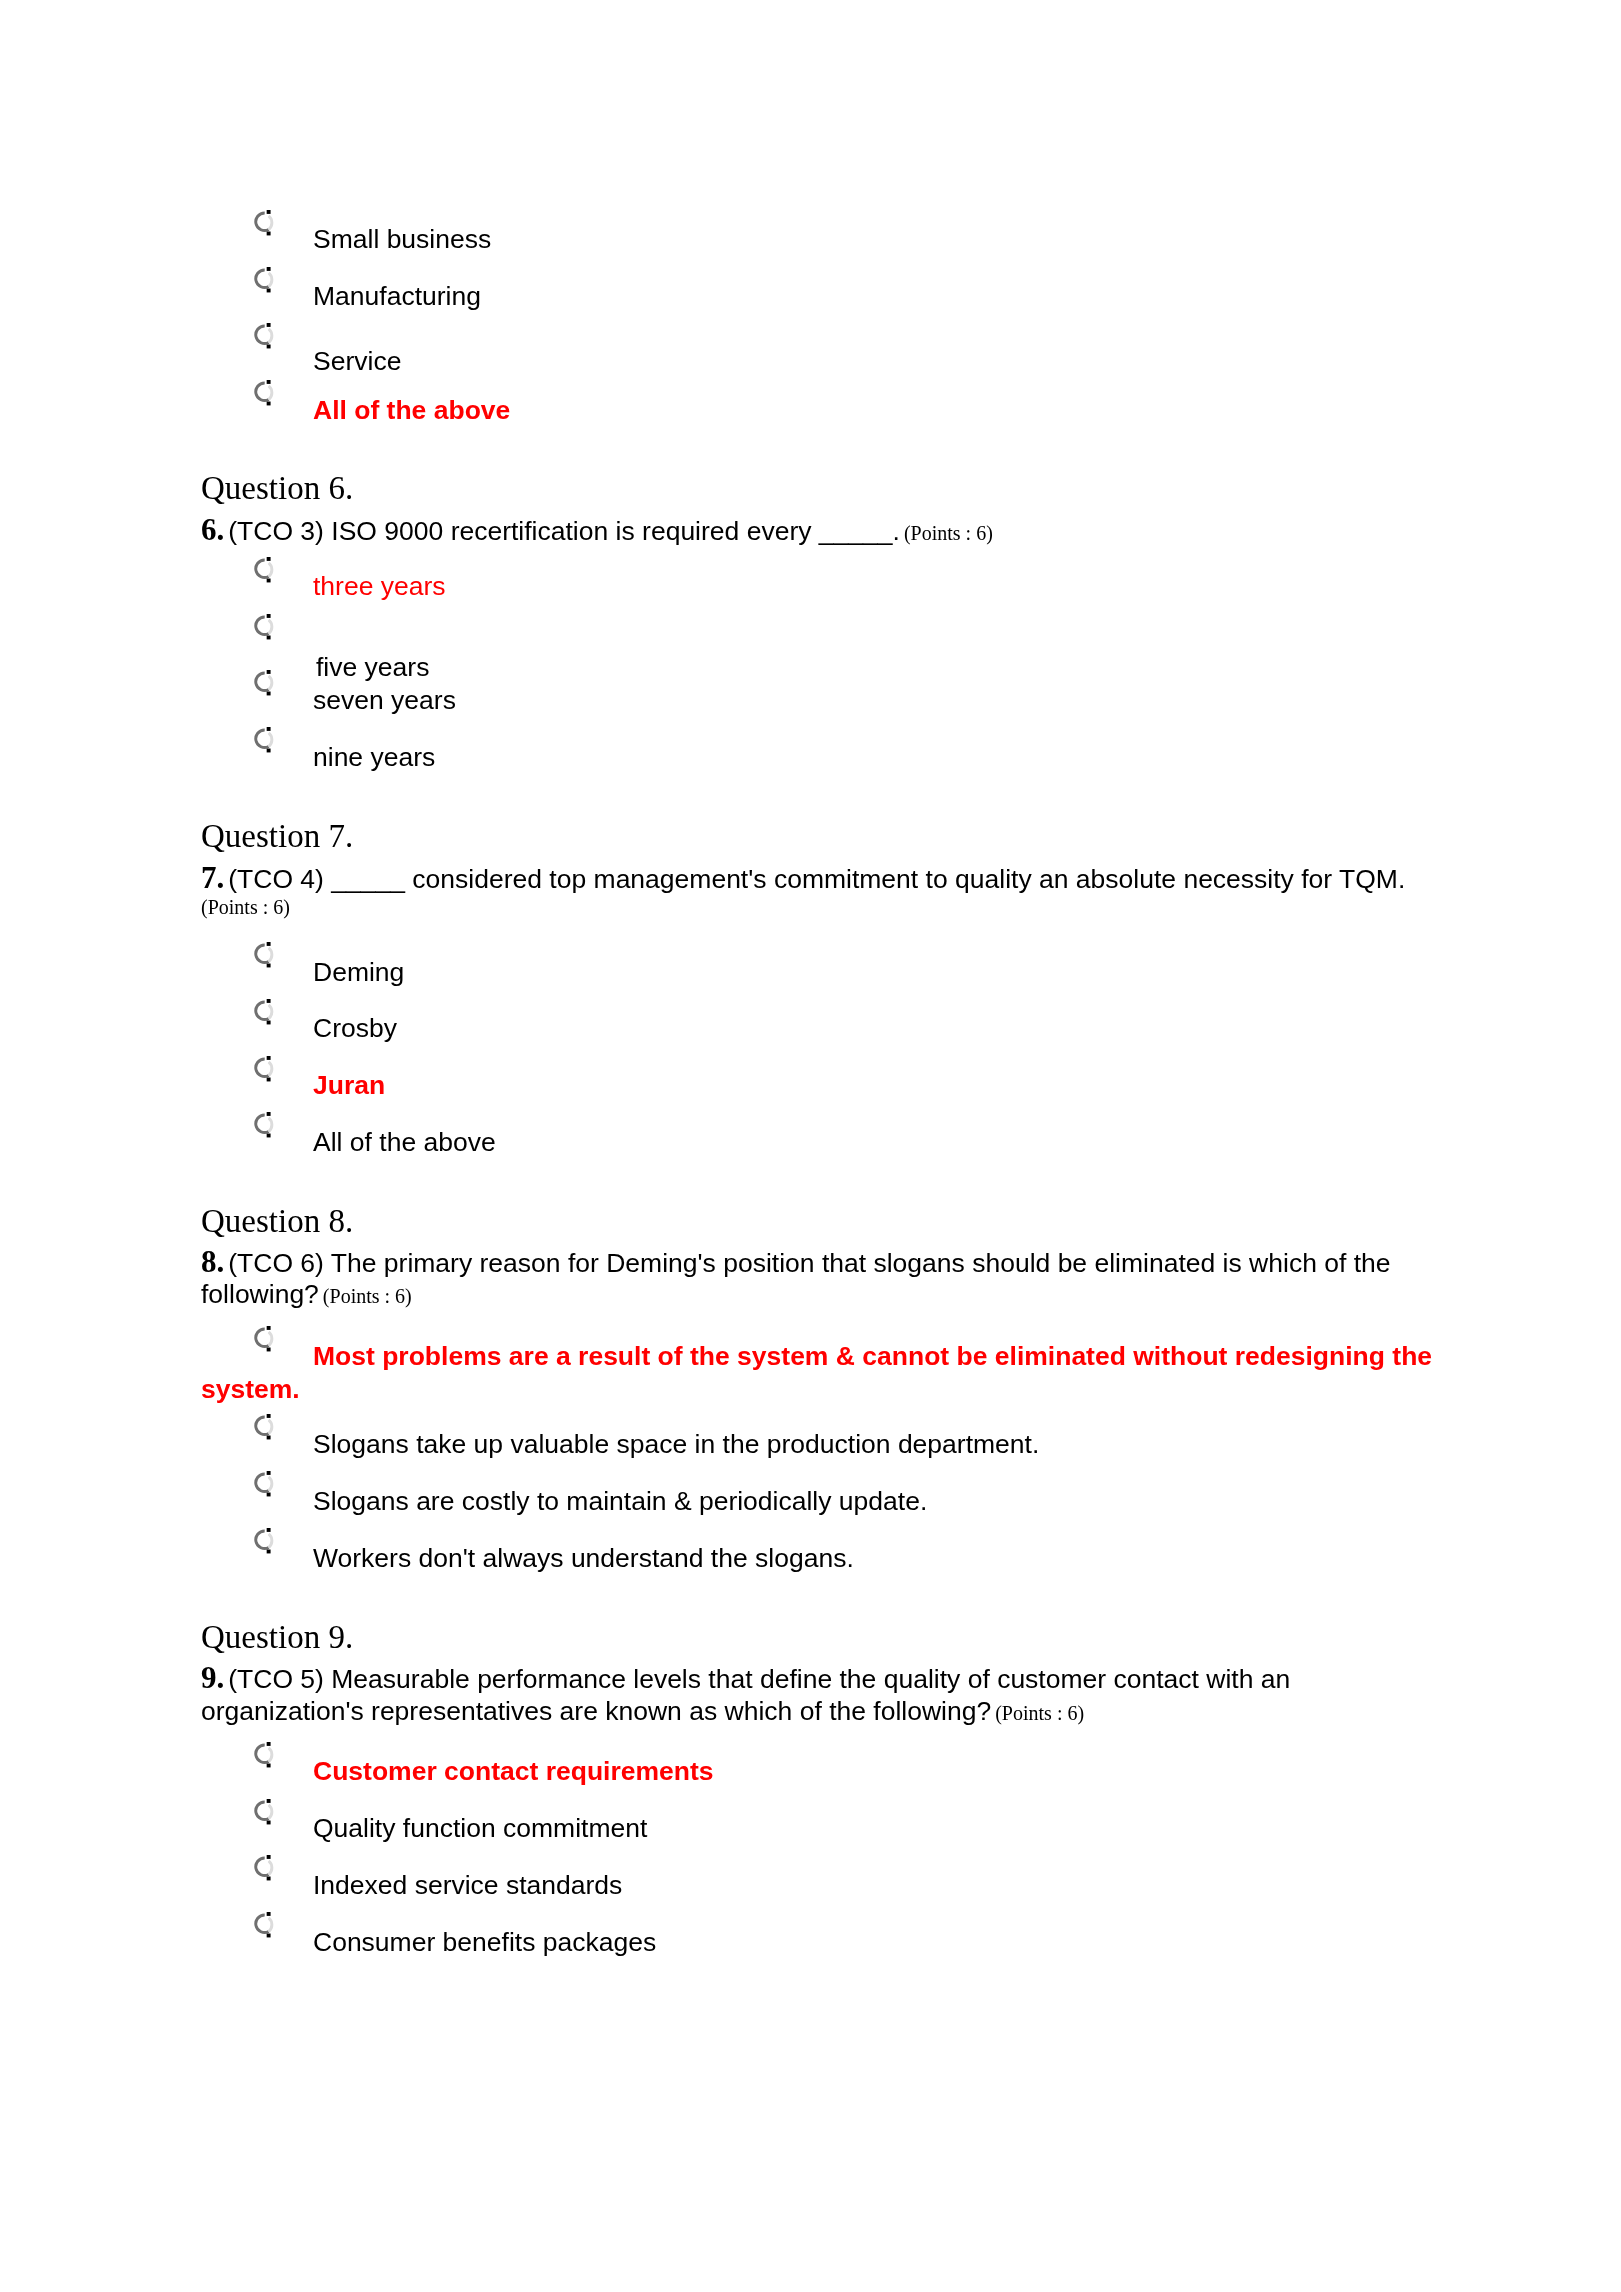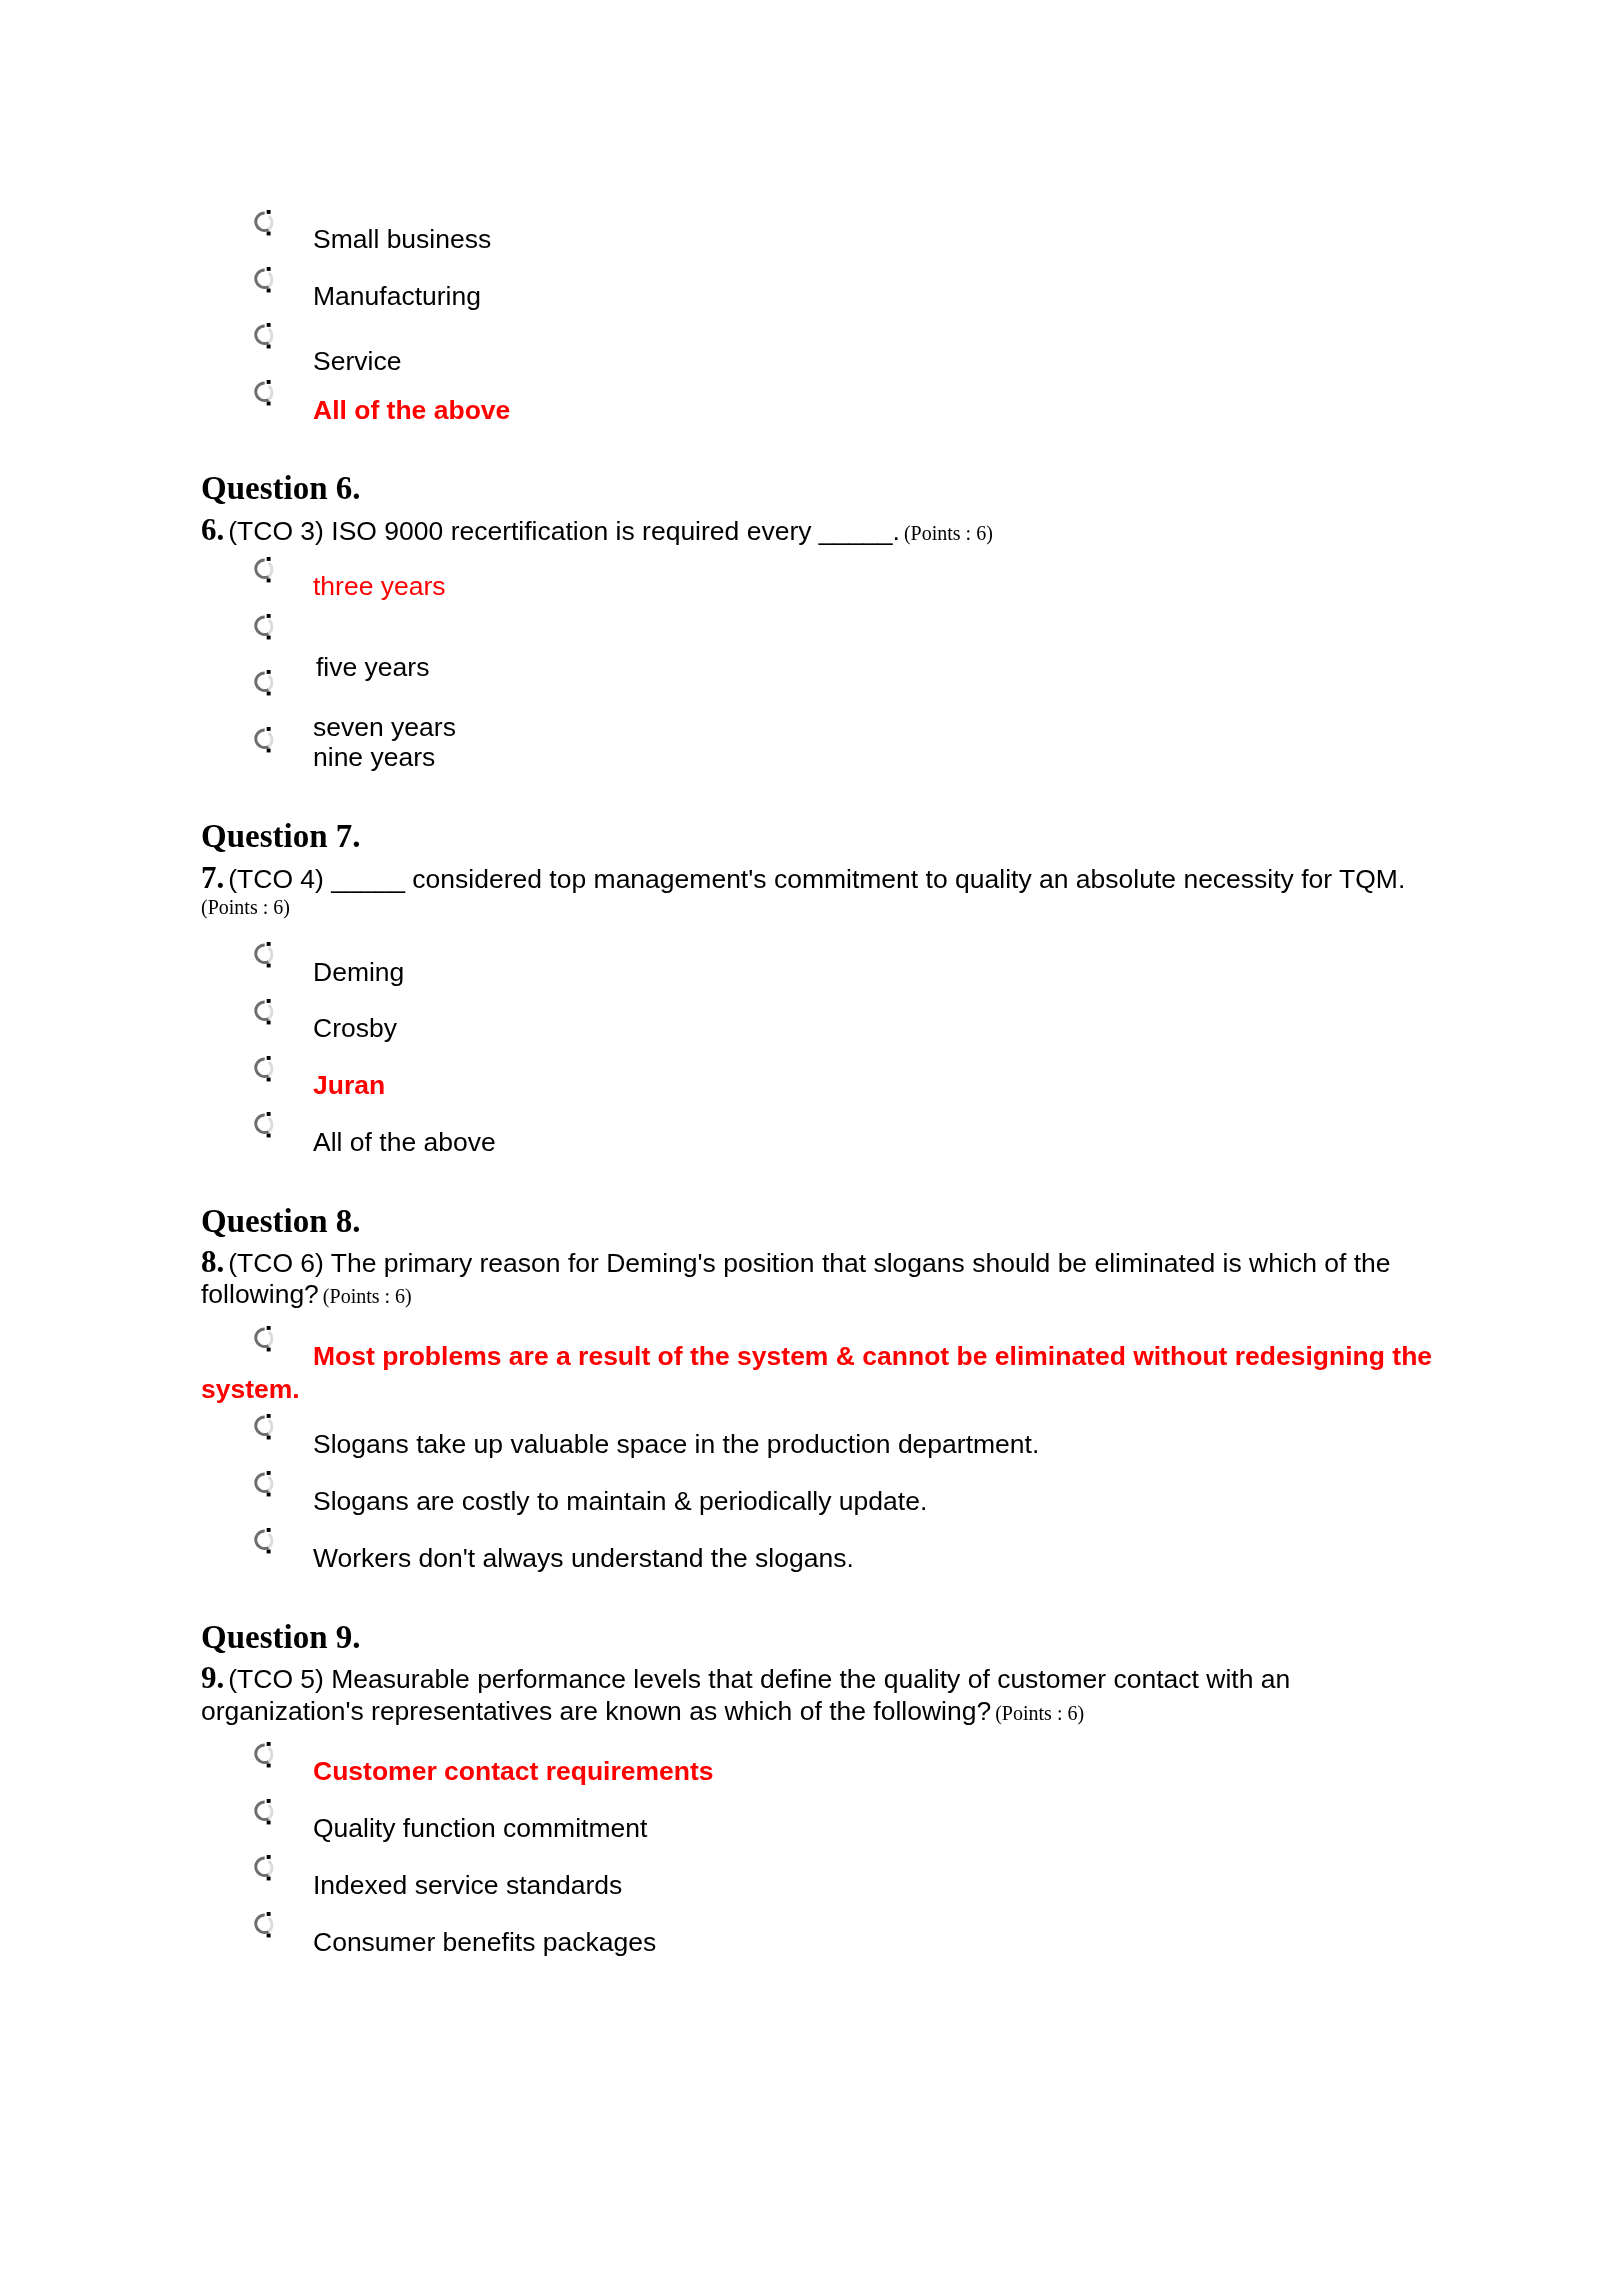--- a/index.html
+++ b/index.html
@@ -1,21 +1,21 @@
 <!DOCTYPE html>
 <html><head>
 <meta charset="utf-8">
 <style>
   html, body { margin: 0; padding: 0; background: #ffffff; }
   body { width: 1621px; height: 2293px; position: relative; overflow: hidden; }
   .page { position: absolute; left: 0; top: 0; width: 1621px; height: 2263px; }
   .abs { position: absolute; white-space: nowrap; }
   .sans { font-family: "Liberation Sans", sans-serif; font-size: 26.5px; color: #000; line-height: 1; }
   .serif { font-family: "Liberation Serif", serif; color: #000; line-height: 1; }
-  .q-heading { font-size: 33px; font-weight: bold; }
+  .q-heading { font-size: 33px; }
   .q-num { font-family: "Liberation Serif", serif; font-weight: bold; font-size: 31px; }
   .points { font-family: "Liberation Serif", serif; font-size: 20px; }
   .correct { color: #ff0000; }
   .bold { font-weight: bold; }
   .radio {
     position: absolute; width: 23.5px; height: 27.4px;
   }
   .radio svg { display: block; }
   .opt-label { cursor: default; }
 </style>
@@ -95,21 +95,21 @@
     <span class="abs sans opt-label" style="left:316px; top:630px;margin-top:24px;">five years</span>
 
     <div class="radio" style="left:251px; top:670px;">
         <svg width="23.5" height="27.4" viewBox="0 0 24 28">
           <path d="M14 3 A9 9 0 1 0 18 20" fill="none" stroke="#6f6f6f" stroke-width="3"></path>
           <path d="M18 6 A9 9 0 0 1 18 20" fill="none" stroke="#dcdcdc" stroke-width="3"></path>
           <rect x="16" y="0" width="4" height="4" fill="#000"></rect>
           <rect x="16" y="22" width="4" height="4" fill="#000"></rect>
         </svg>
       </div>
-    <span class="abs sans opt-label" style="left:313px; top:714px;">seven years</span>
+    <span class="abs sans opt-label" style="left:313px; top:687px;">seven years</span>
 
     <div class="radio" style="left:251px; top:727px;">
         <svg width="23.5" height="27.4" viewBox="0 0 24 28">
           <path d="M14 3 A9 9 0 1 0 18 20" fill="none" stroke="#6f6f6f" stroke-width="3"></path>
           <path d="M18 6 A9 9 0 0 1 18 20" fill="none" stroke="#dcdcdc" stroke-width="3"></path>
           <rect x="16" y="0" width="4" height="4" fill="#000"></rect>
           <rect x="16" y="22" width="4" height="4" fill="#000"></rect>
         </svg>
       </div>
     <span class="abs sans opt-label" style="left:313px; top:744px;">nine years</span>

